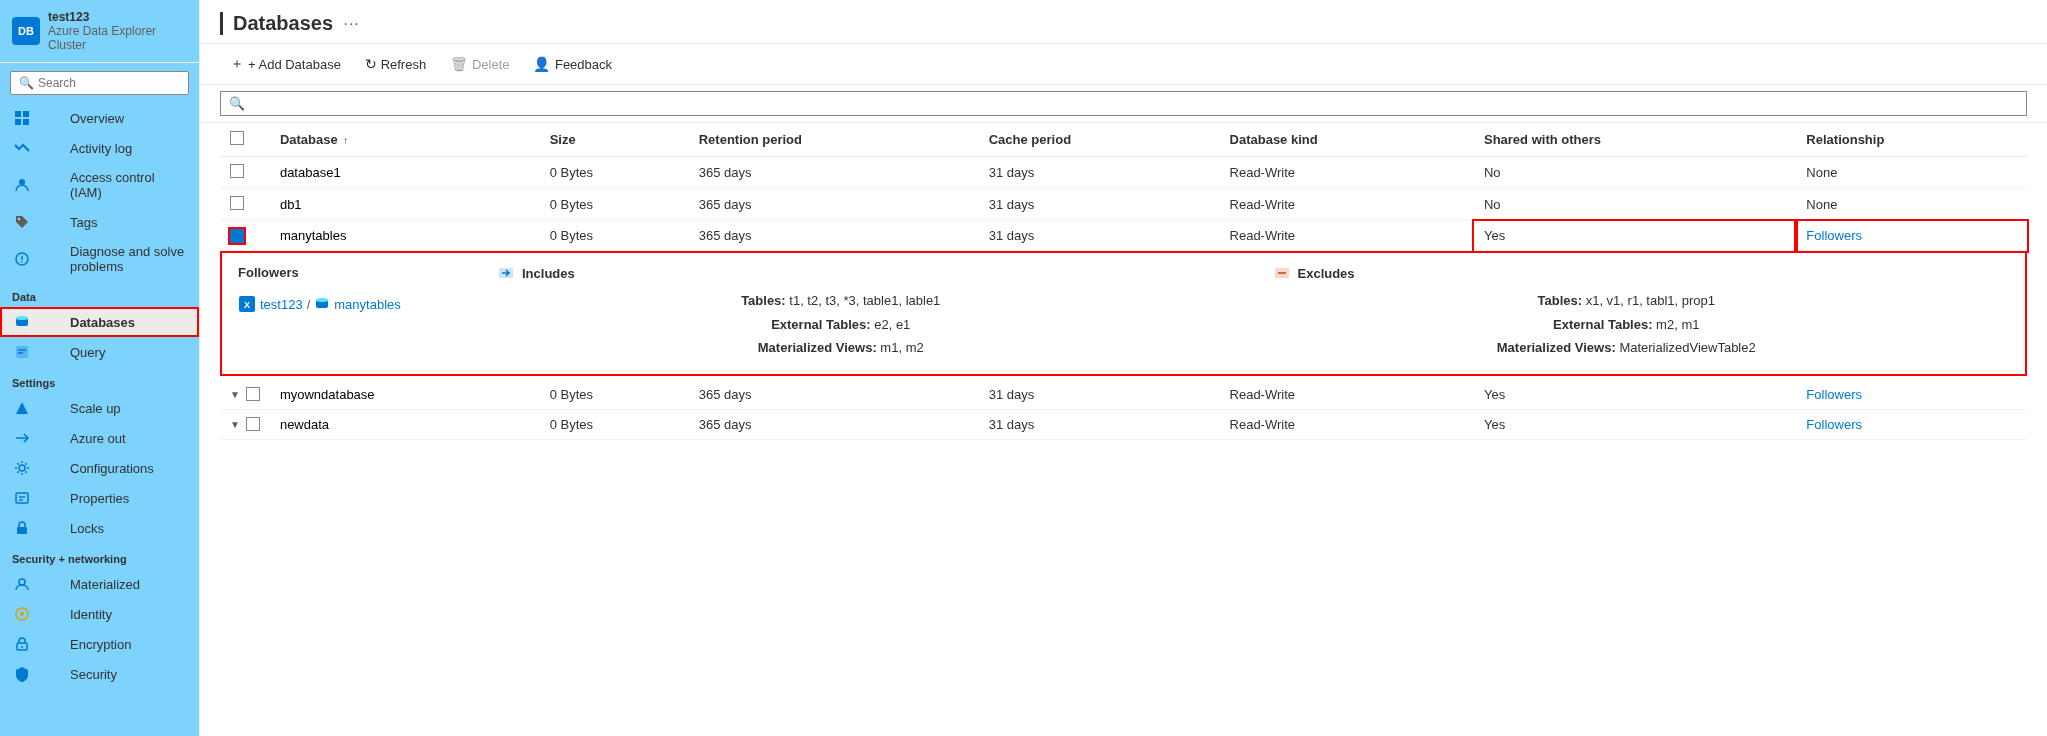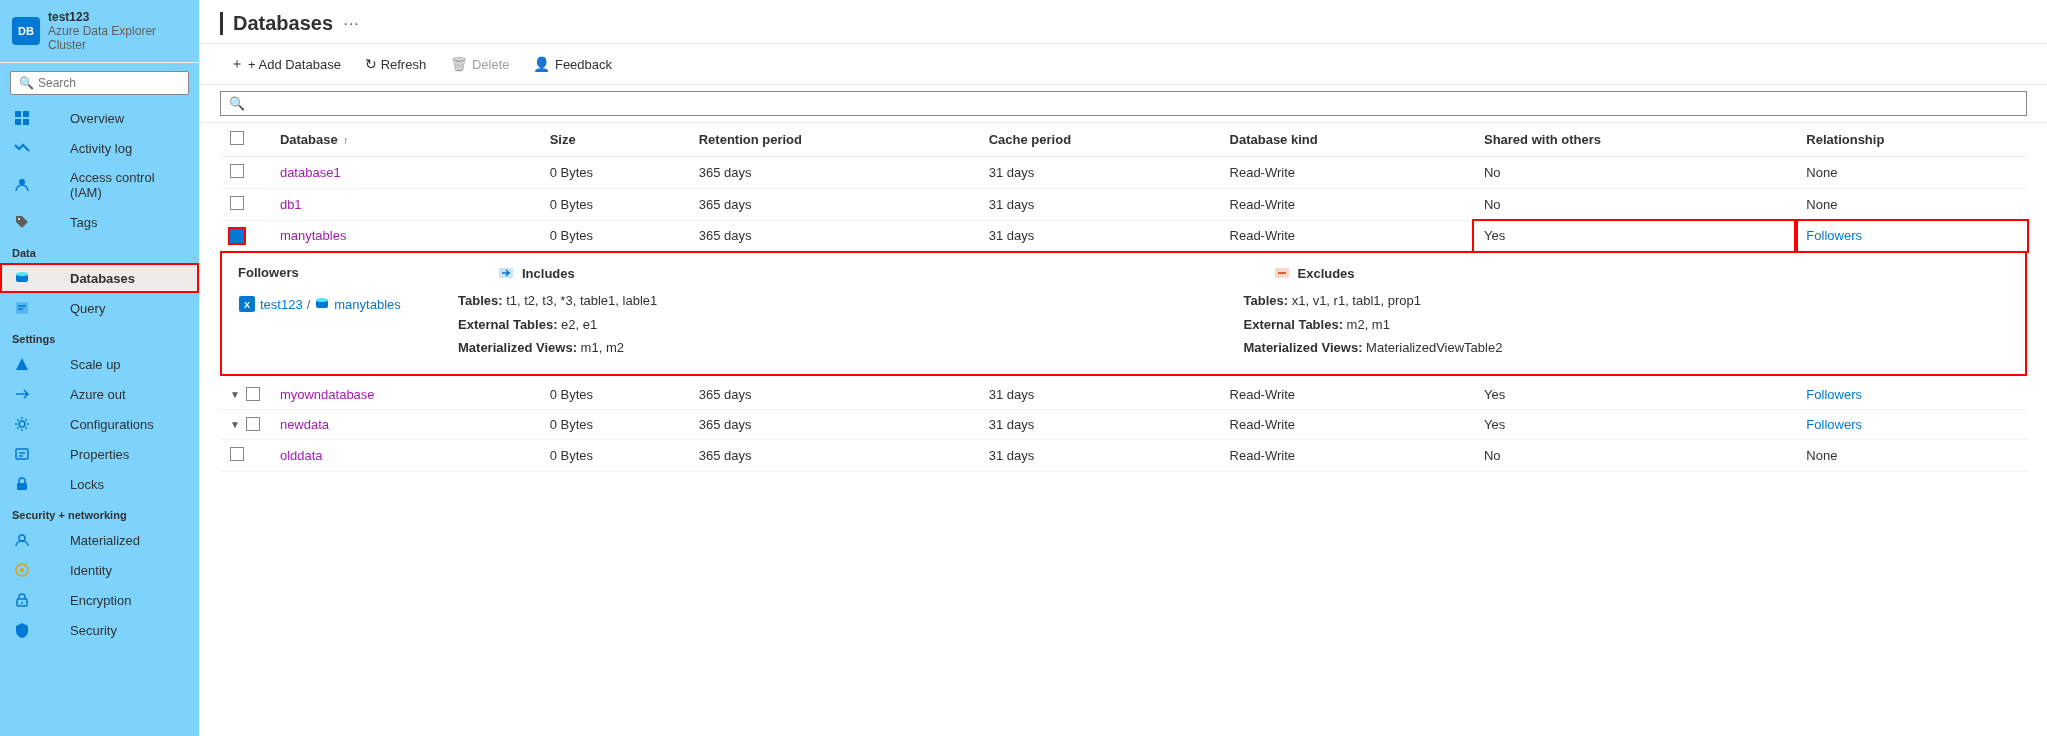--- a/index.html
+++ b/index.html
@@ -160,21 +160,21 @@
       font-weight: 600;
       color: #323130;
       white-space: nowrap;
     }
     thead th:first-child { width: 30px; }
     tbody td {
       padding: 7px 10px;
       border-bottom: 1px solid #f3f2f1;
       vertical-align: middle;
     }
-    .db-link { color: #a21caf; text-decoration: none; cursor: pointer; }
+    .db-link { color: #000000; text-decoration: none; cursor: pointer; }
     .followers-link { color: #0078d4; text-decoration: none; cursor: pointer; }
 
     
     .expanded-row td {
       padding: 0;
       border-bottom: none;
     }
     .followers-panel {
       border: 2px solid red;
       margin: 0 0 4px 0;
@@ -215,20 +215,21 @@
       padding-right: 20px;
       font-size: 13px;
     }
     .excludes-col {
       flex: 1;
       font-size: 13px;
     }
     .panel-row {
       margin-bottom: 4px;
       line-height: 1.5;
+      text-align: center;
     }
     .panel-row strong { font-weight: 600; }
 
     
     .expand-arrow { cursor: pointer; font-size: 10px; color: #605e5c; margin-right: 4px; }
 
     
     .cb { width: 14px; height: 14px; border: 1px solid #8a8886; display: inline-block; cursor: pointer; background: white; }
     .cb.checked { background: #0078d4; border-color: #0078d4; }
 
@@ -287,20 +288,30 @@
     <span>Access control (IAM)</span>
   </div>
   <div class="nav-item">
     <span class="nav-icon">
       <svg width="16" height="16" viewBox="0 0 16 16" fill="none">
           <path d="M2 2h6l6 6-6 6-6-6V2z" fill="#605e5c"></path>
           <circle cx="5" cy="5" r="1" fill="white"></circle>
         </svg>
     </span>
     <span>Tags</span>
+  </div>
+  <div class="nav-item">
+    <span class="nav-icon">
+      <svg width="16" height="16" viewBox="0 0 16 16" fill="none">
+          <circle cx="8" cy="8" r="6" stroke="#0078d4" stroke-width="1.5"></circle>
+          <line x1="8" y1="5" x2="8" y2="9" stroke="#0078d4" stroke-width="1.5"></line>
+          <circle cx="8" cy="11" r="0.8" fill="#0078d4"></circle>
+        </svg>
+    </span>
+    <span>Diagnose and solve problems</span>
   </div>
 
   <div class="nav-section-label">Data</div>
   <div class="nav-item active" style="outline: 2px solid red; outline-offset: -2px;">
     <span class="nav-icon">
       <svg width="16" height="16" viewBox="0 0 16 16" fill="none">
           <rect x="2" y="4" width="12" height="8" rx="2" fill="#0078d4"></rect>
           <ellipse cx="8" cy="4" rx="6" ry="2" fill="#50e6ff"></ellipse>
         </svg>
     </span>
@@ -571,26 +582,16 @@
           </td>
           <td><a class="db-link">newdata</a></td>
           <td>0 Bytes</td>
           <td>365 days</td>
           <td>31 days</td>
           <td>Read-Write</td>
           <td>Yes</td>
           <td><a class="followers-link">Followers</a></td>
         </tr>
 
-        <tr>
-          <td><div class="cb"></div></td>
-          <td><a class="db-link">olddata</a></td>
-          <td>0 Bytes</td>
-          <td>365 days</td>
-          <td>31 days</td>
-          <td>Read-Write</td>
-          <td>No</td>
-          <td>None</td>
-        </tr>
       </tbody>
     </table>
   </div>
 </div>
 
 </body></html>

